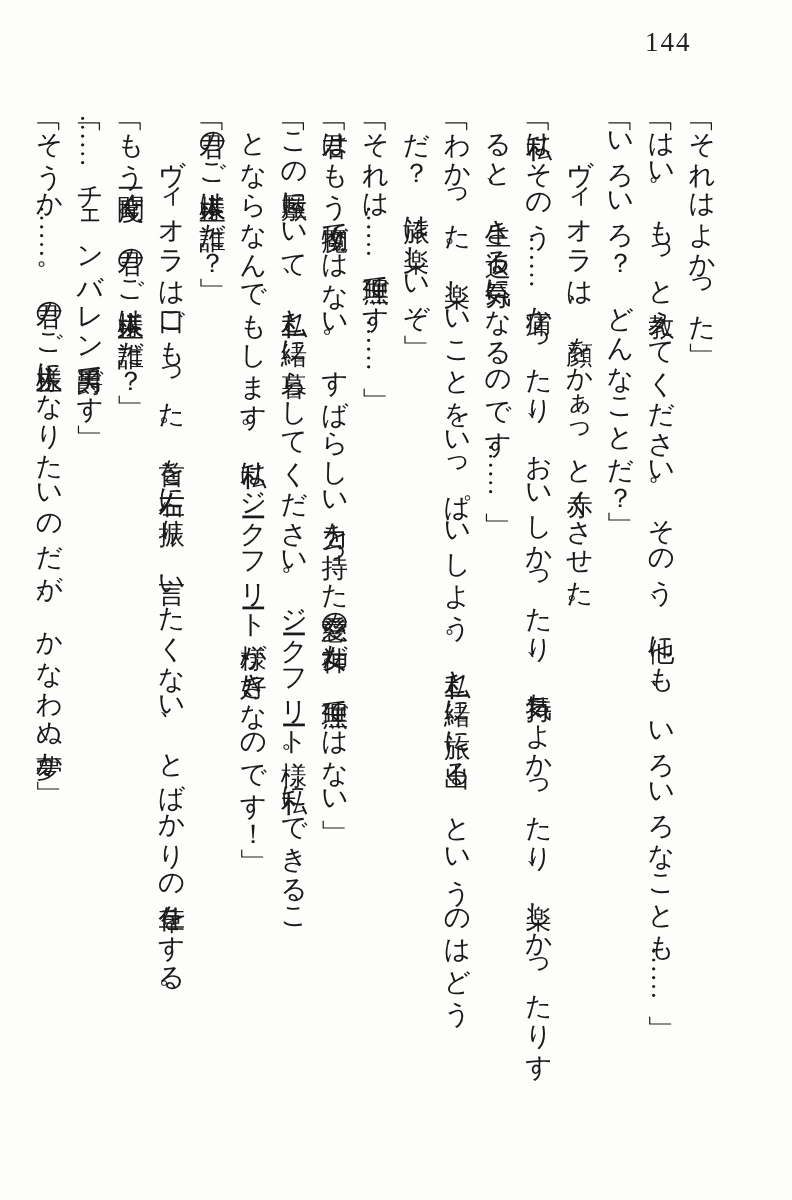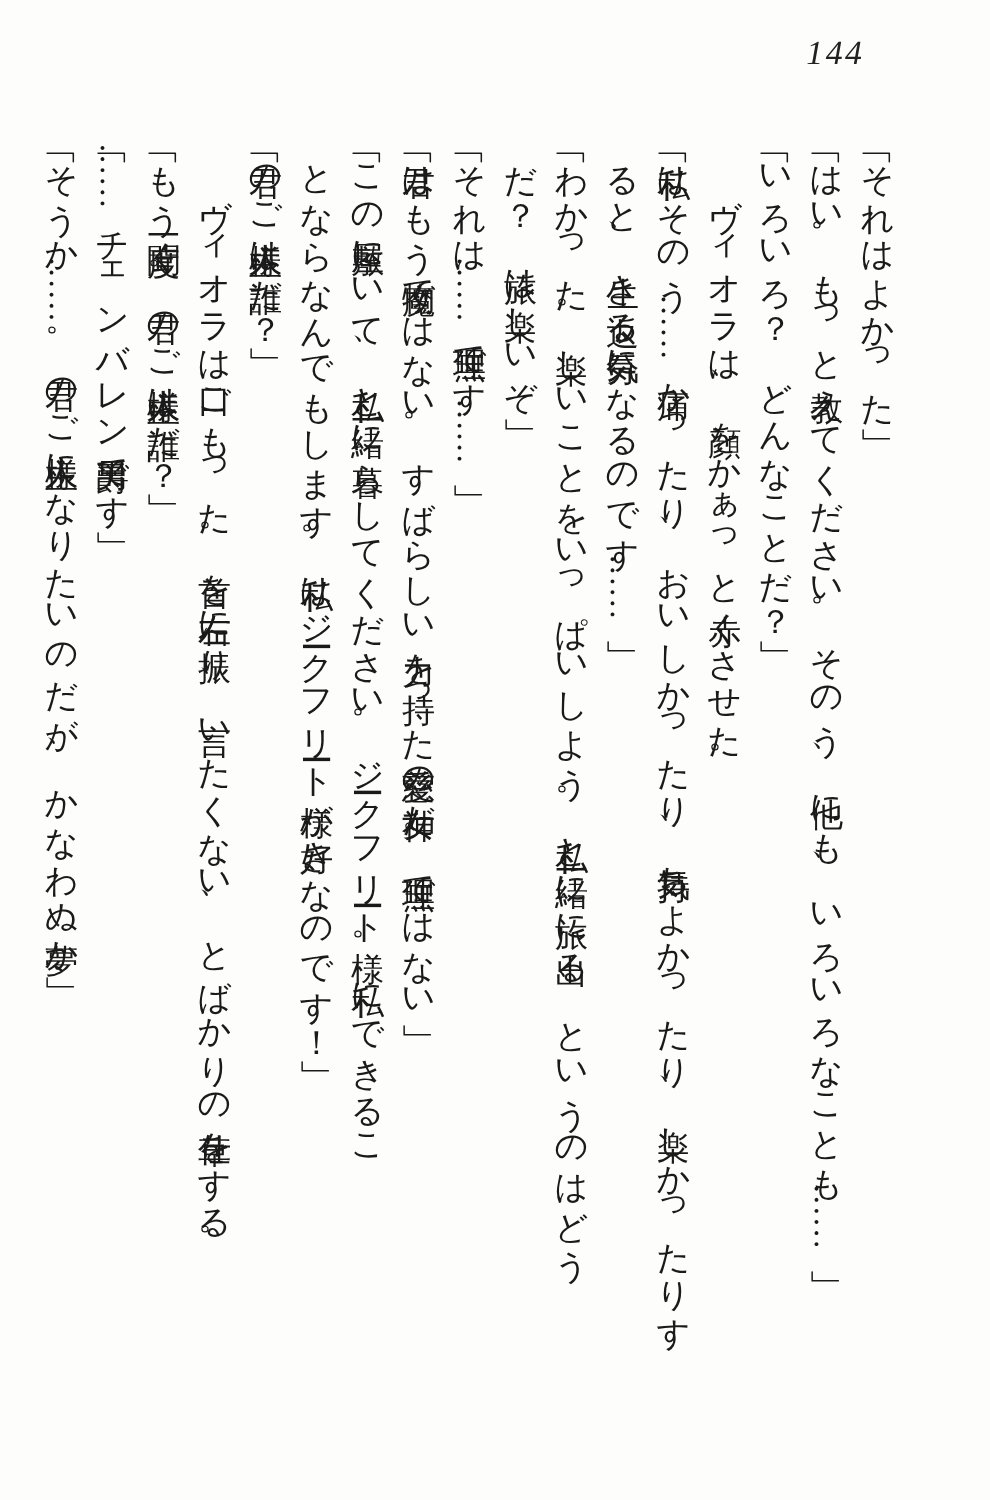--- a/index.html
+++ b/index.html
@@ -18,21 +18,20 @@
     height: 1200px;
     background: #fdfdfc;
     font-family: "Liberation Serif", "DejaVu Serif", serif;
     color: #1a1a1a;
   }
   .page-number {
     position: absolute;
     top: 27px;
     left: 645px;
     font-size: 27px;
-    font-style: italic;
     letter-spacing: 2px;
     color: #222222;
   }
   .text-area {
     position: absolute;
     top: 114px;
     right: 70px;
     height: 1086px;
     width: 694px;
     writing-mode: vertical-rl;

